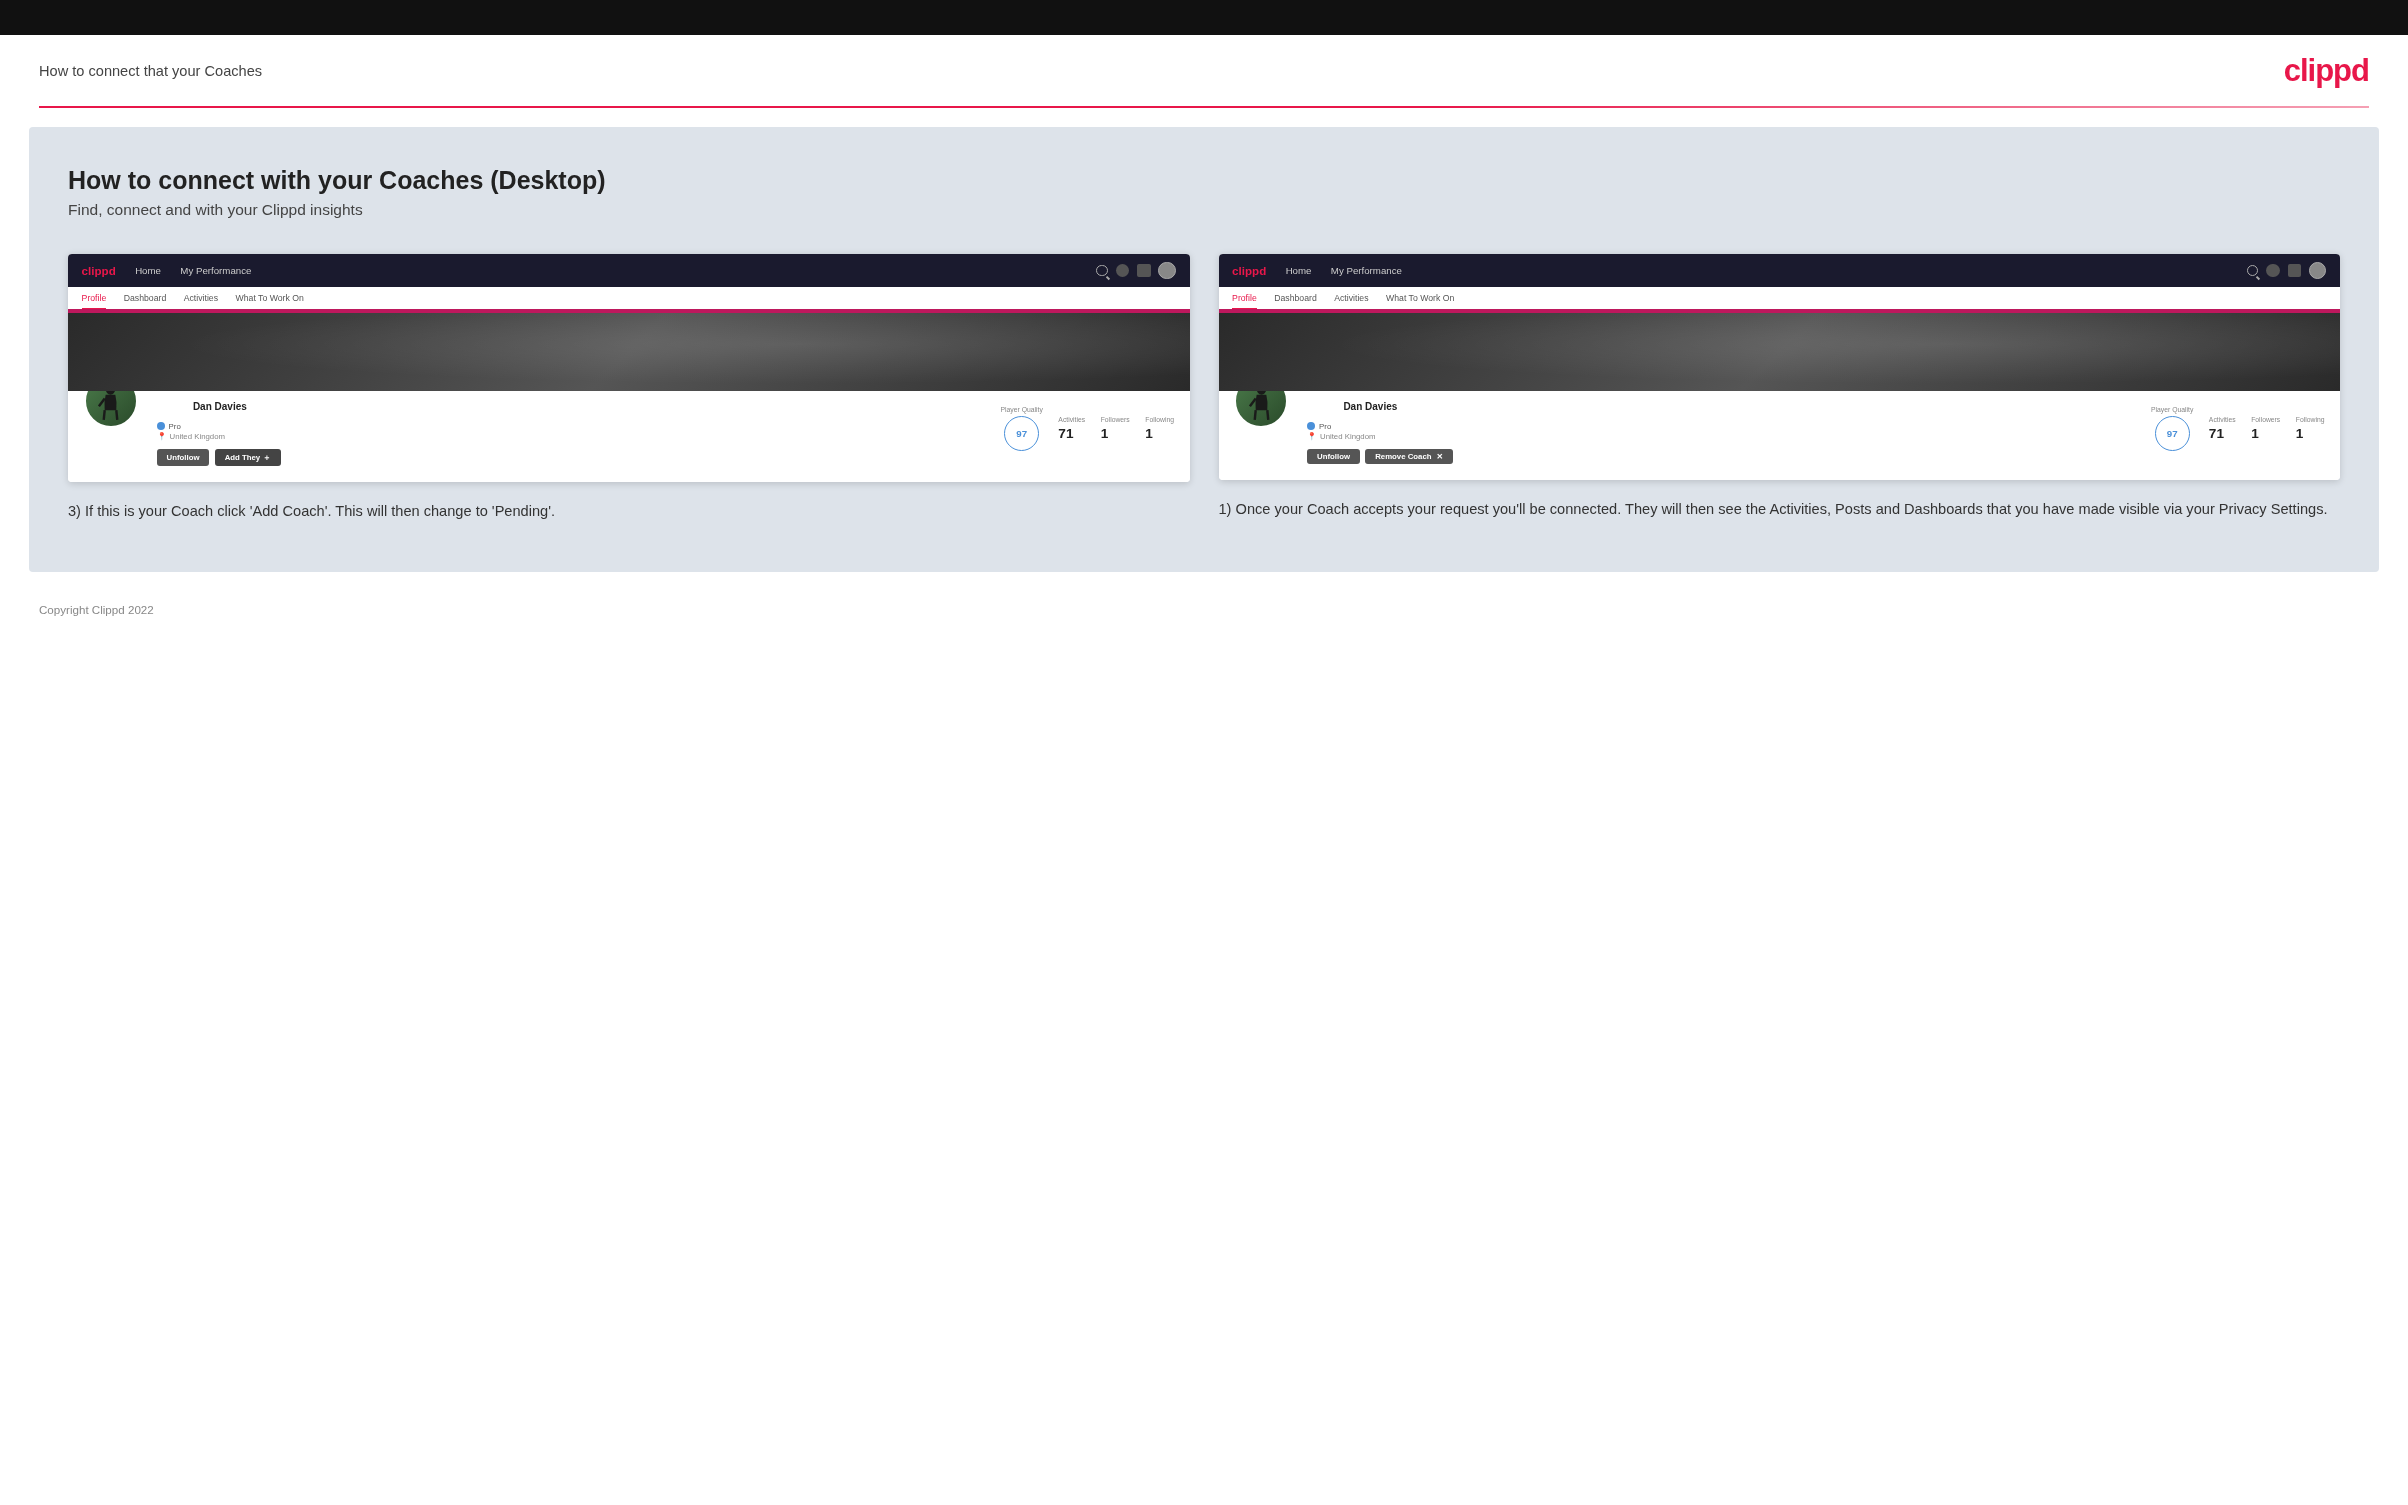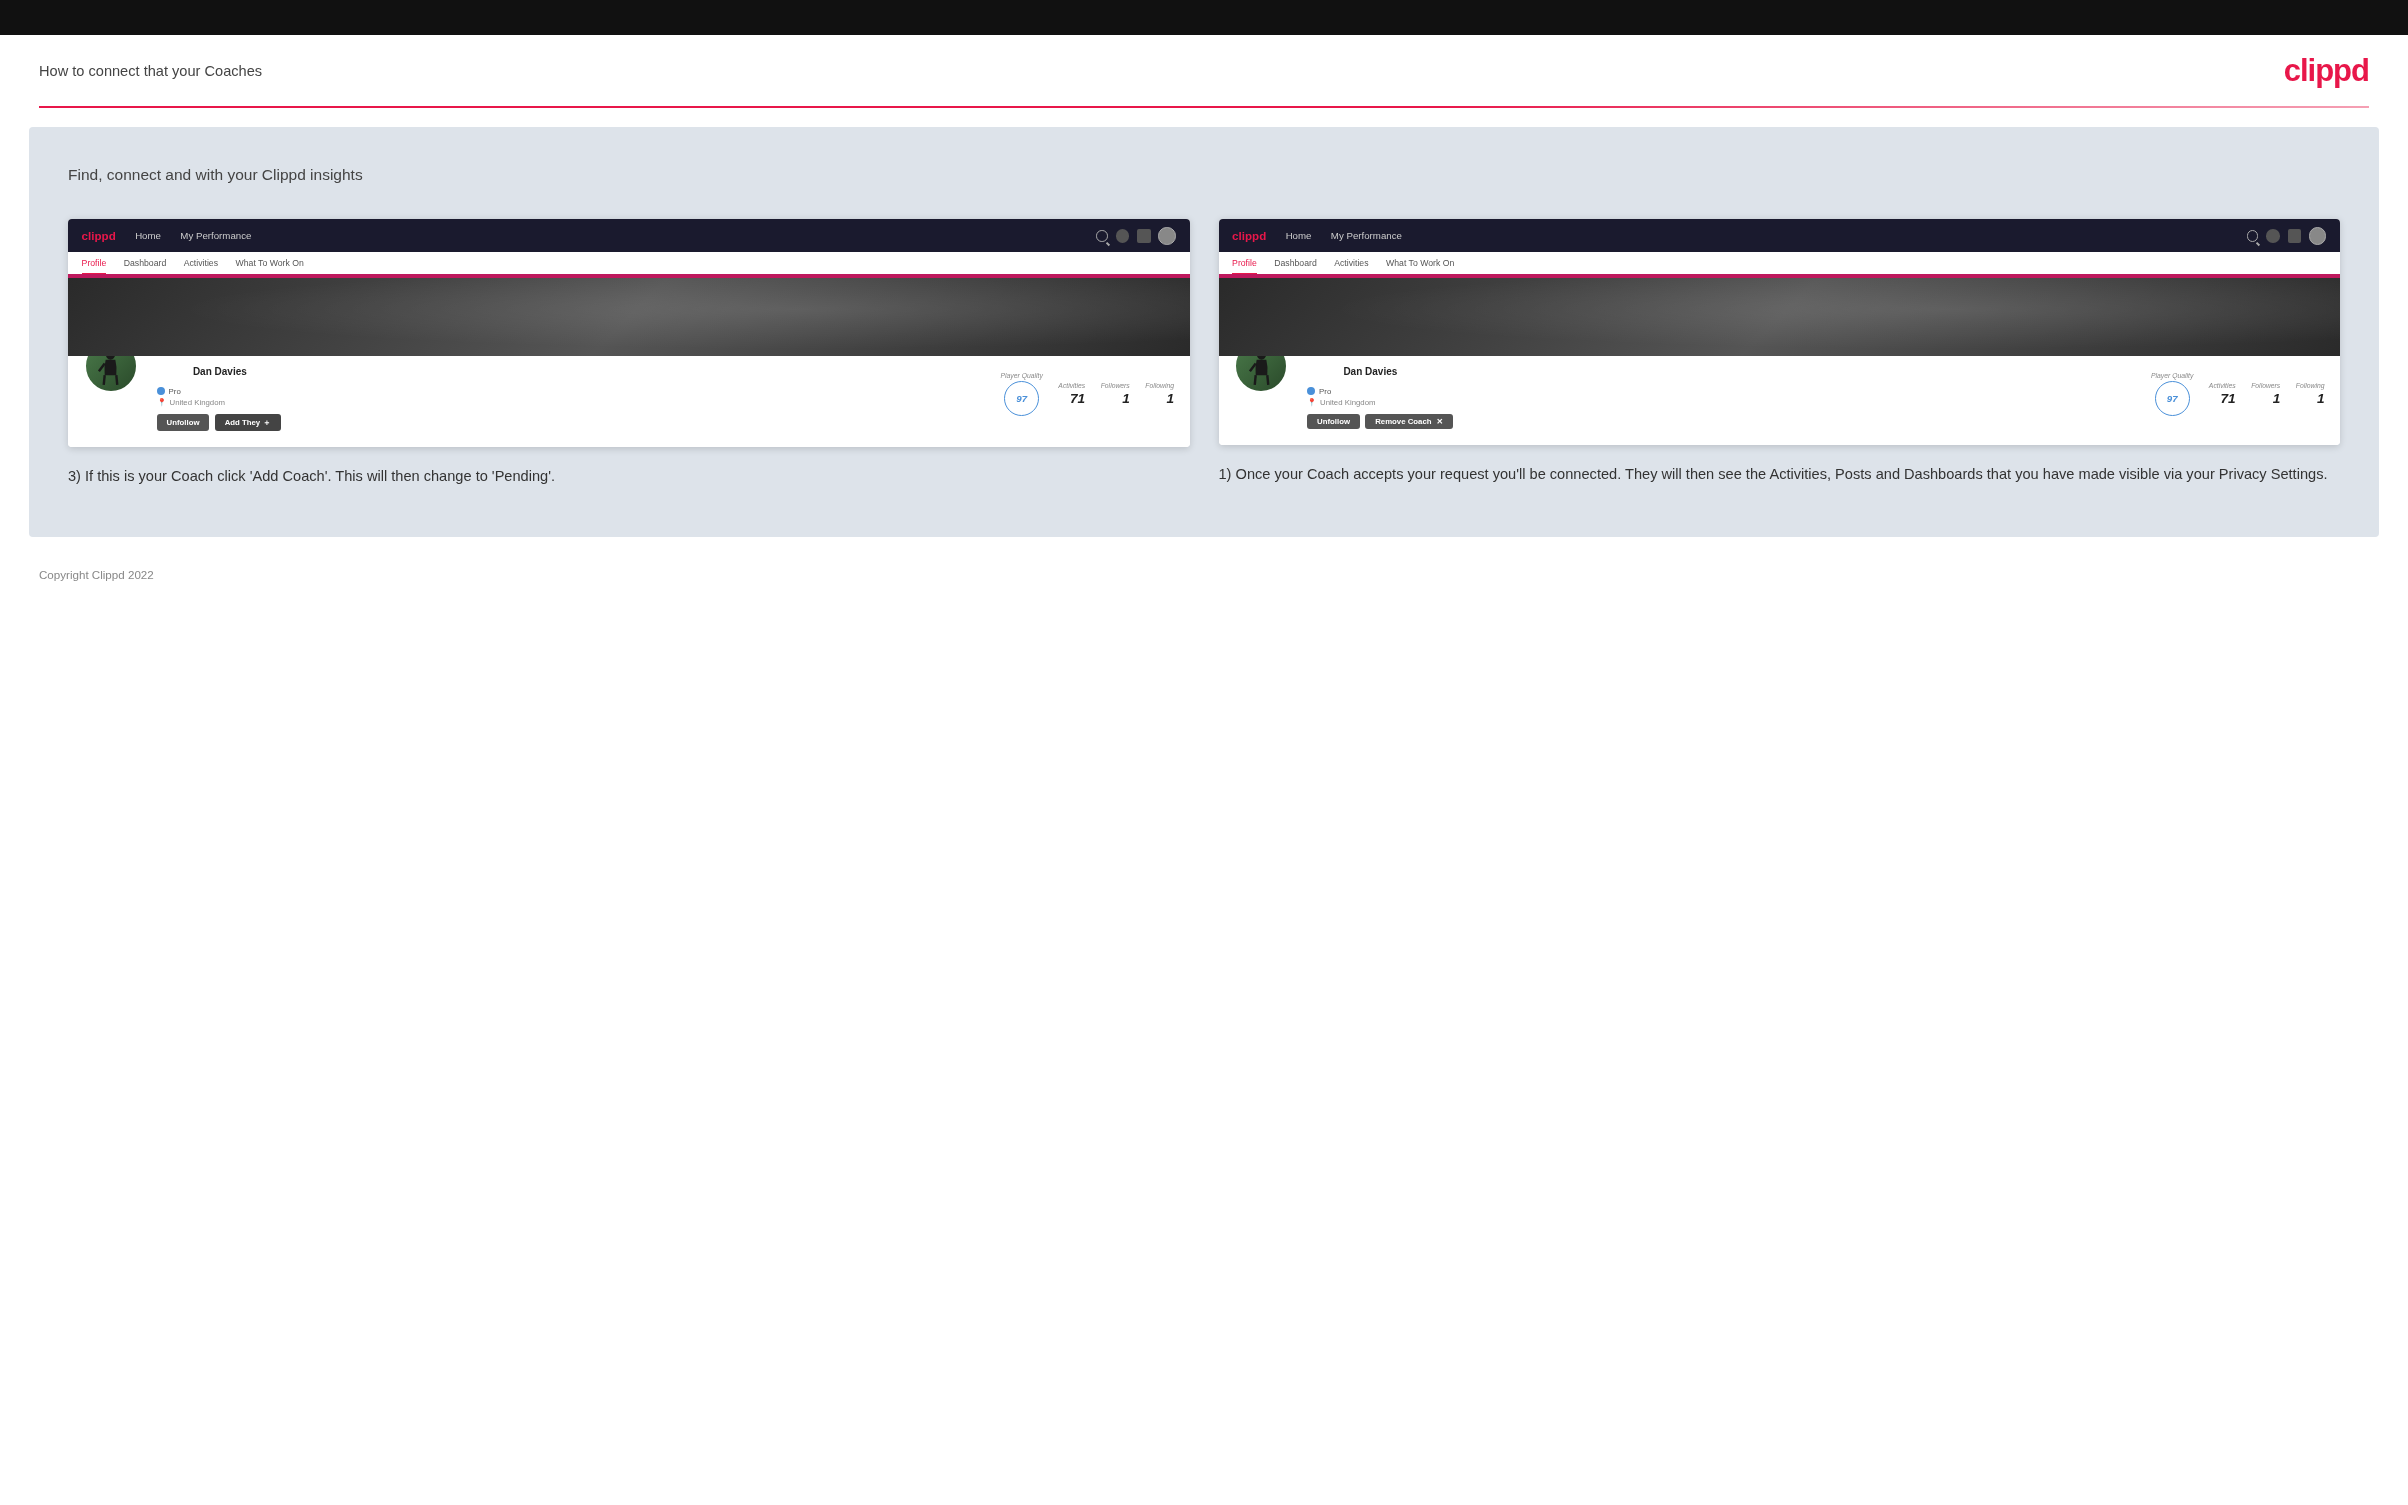--- a/index.html
+++ b/index.html
@@ -238,22 +238,21 @@
     }
 
     
     .mock-stats {
       display: flex;
       gap: 15.5px;
       padding-top: 5.8px;
       align-items: center;
     }
     .mock-stat {
-      text-align: right;
-      font-style: italic;
+      text-align: left;
     }
     .mock-stat-label {
       font-size: 6.8px;
       color: #888;
       margin-bottom: 2.9px;
     }
     .mock-stat-value {
       font-size: 13.6px;
       font-weight: 700;
       color: #222;
@@ -292,20 +291,21 @@
 <div class="top-bar"></div>
 
 <div class="header">
   <span class="header-title">How to connect that your Coaches</span>
   <span class="logo">clippd</span>
 </div>
 
 <div class="header-divider"></div>
 
 <div class="main-content">
+  <h1 class="main-title">How to connect with your Coaches (Desktop)</h1>
   <p class="main-subtitle">Find, connect and with your Clippd insights</p>
 
   <div class="columns">
 
     <div class="column">
 
       <div class="mock-browser">
 
         <div class="mock-nav">
           <span class="mock-nav-logo">clippd</span>

